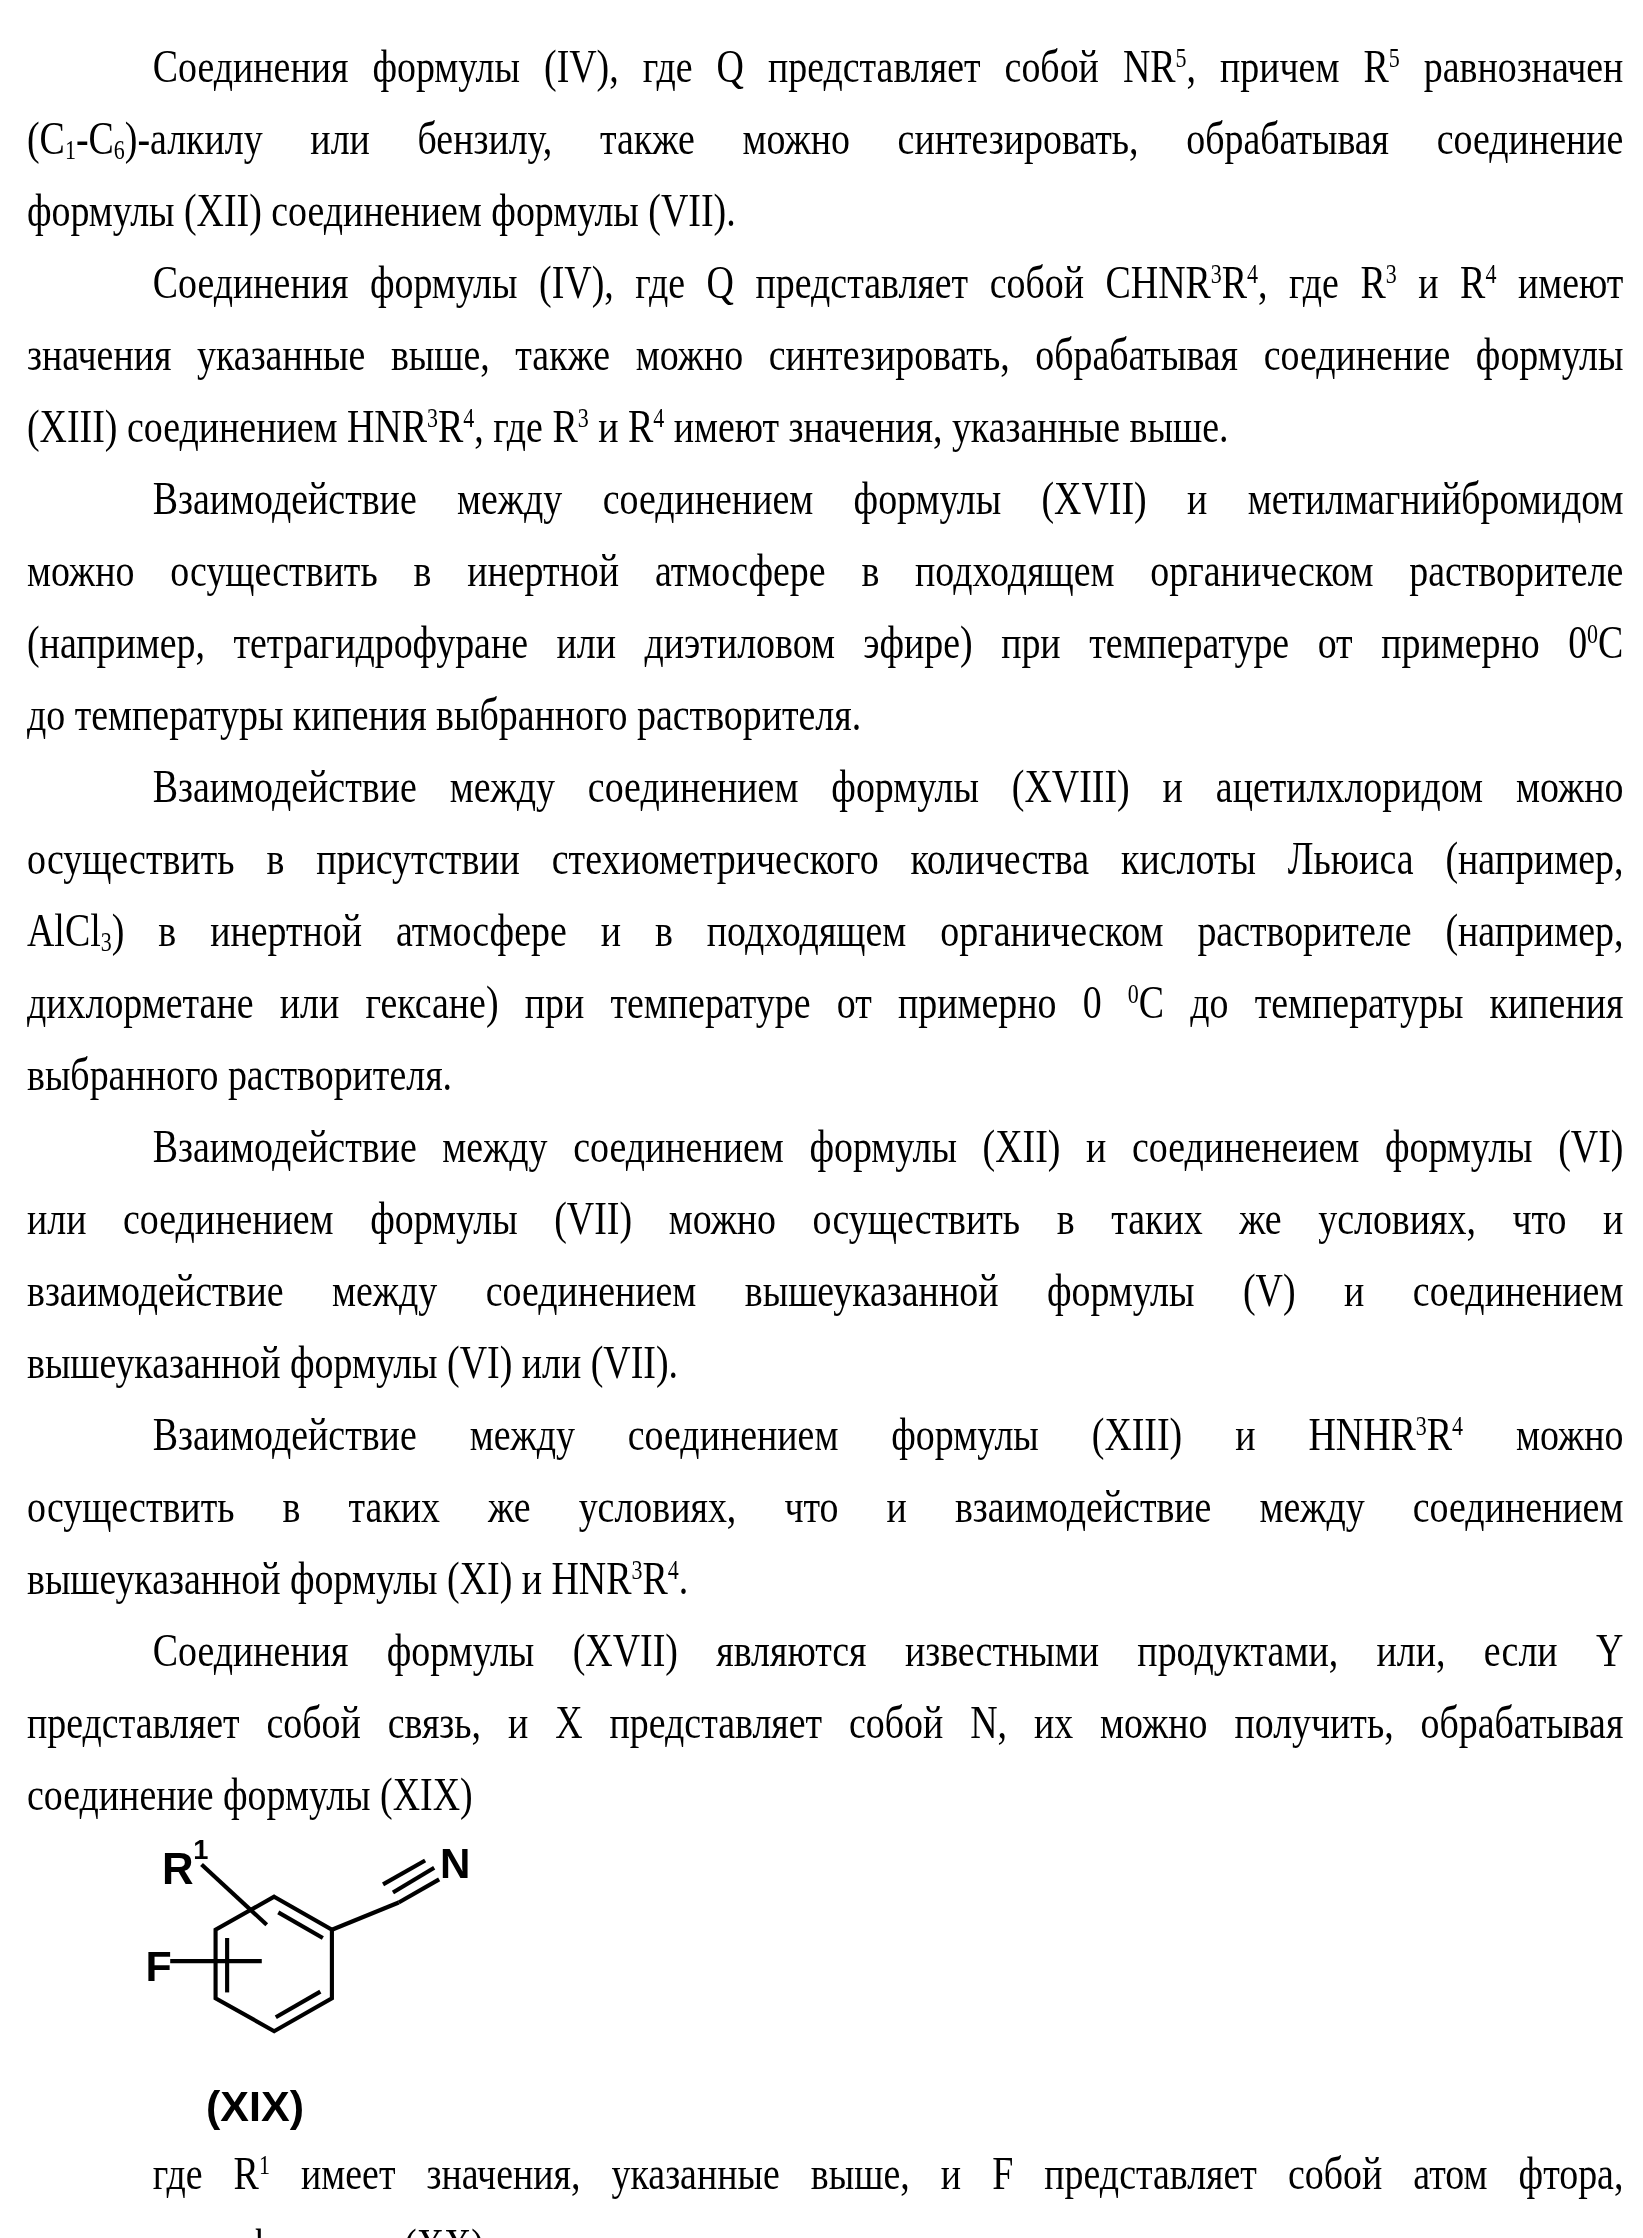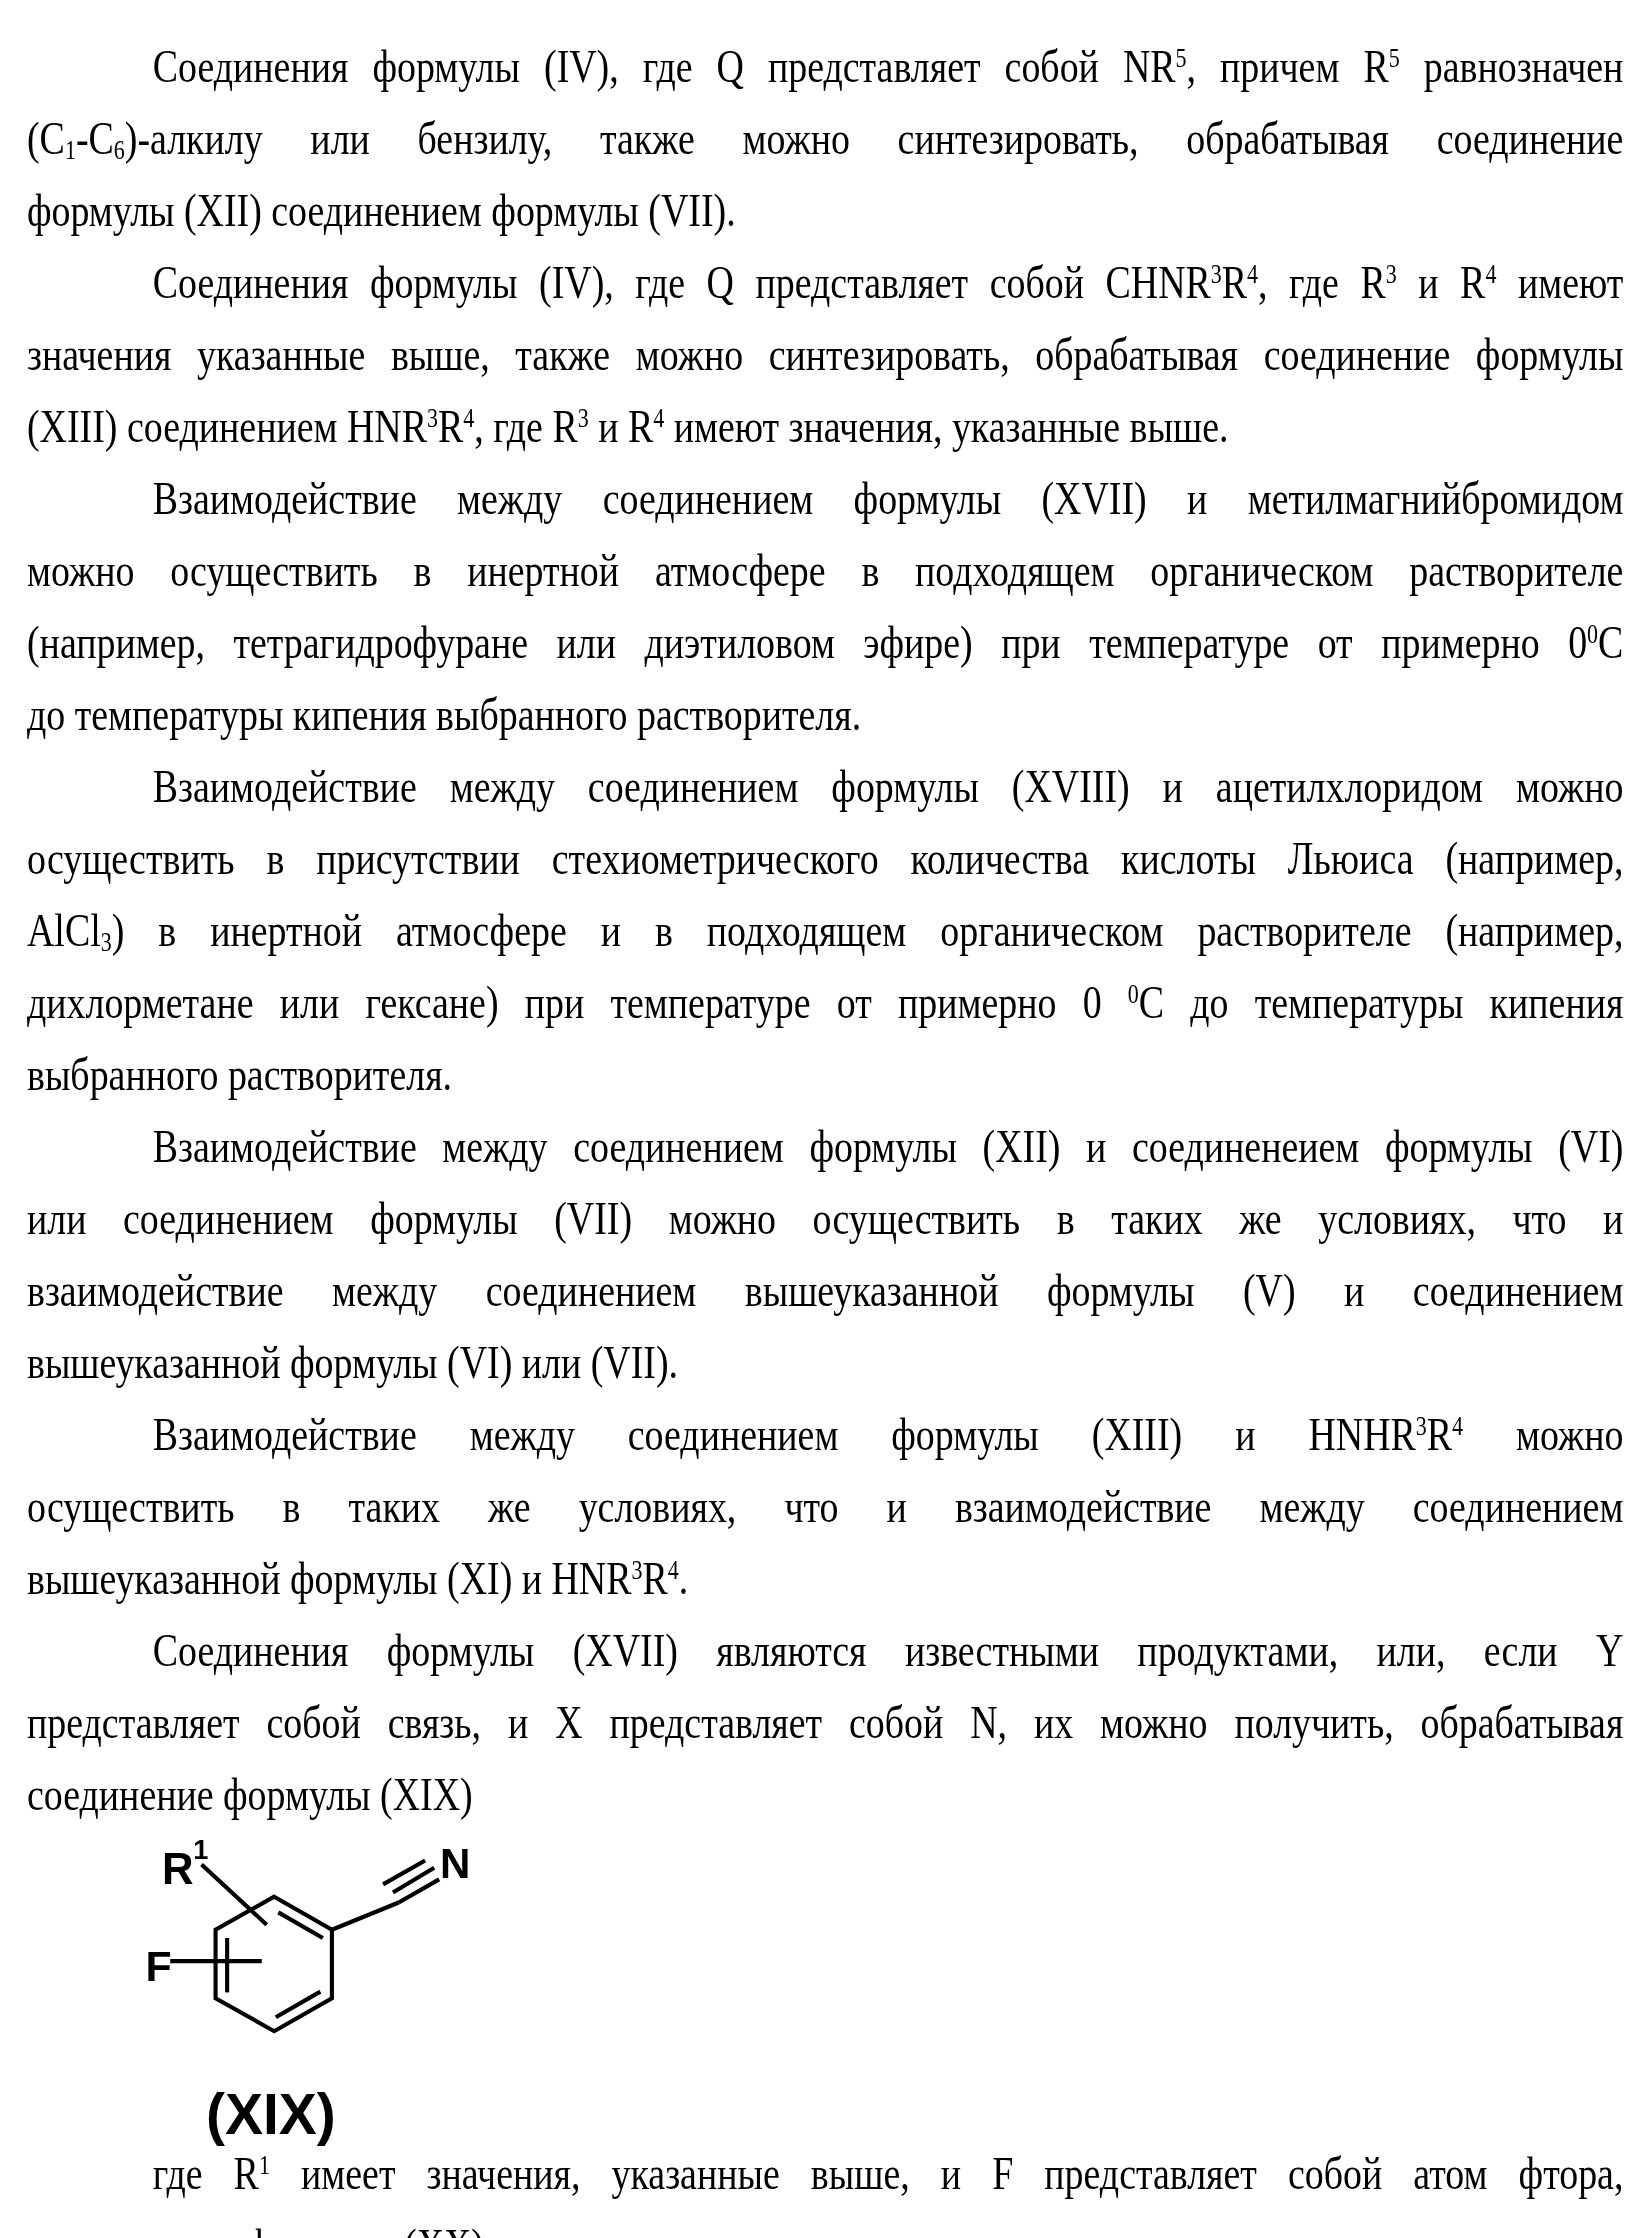--- a/index.html
+++ b/index.html
@@ -66,21 +66,21 @@
     fill: #000000;
     font-family: "Liberation Sans", "DejaVu Sans", sans-serif;
     font-weight: bold;
   }
   .caption {
     position: absolute;
     left: 206px;
     top: 2049px;
     font-family: "Liberation Sans", "DejaVu Sans", sans-serif;
     font-weight: bold;
-    font-size: 57px;
+    font-size: 43px;
     line-height: 1.1;
     color: #000000;
   }
 </style>
 </head>
 <body>
 
 <div class="page">
 
   <div id="main-text" class="text-block">

